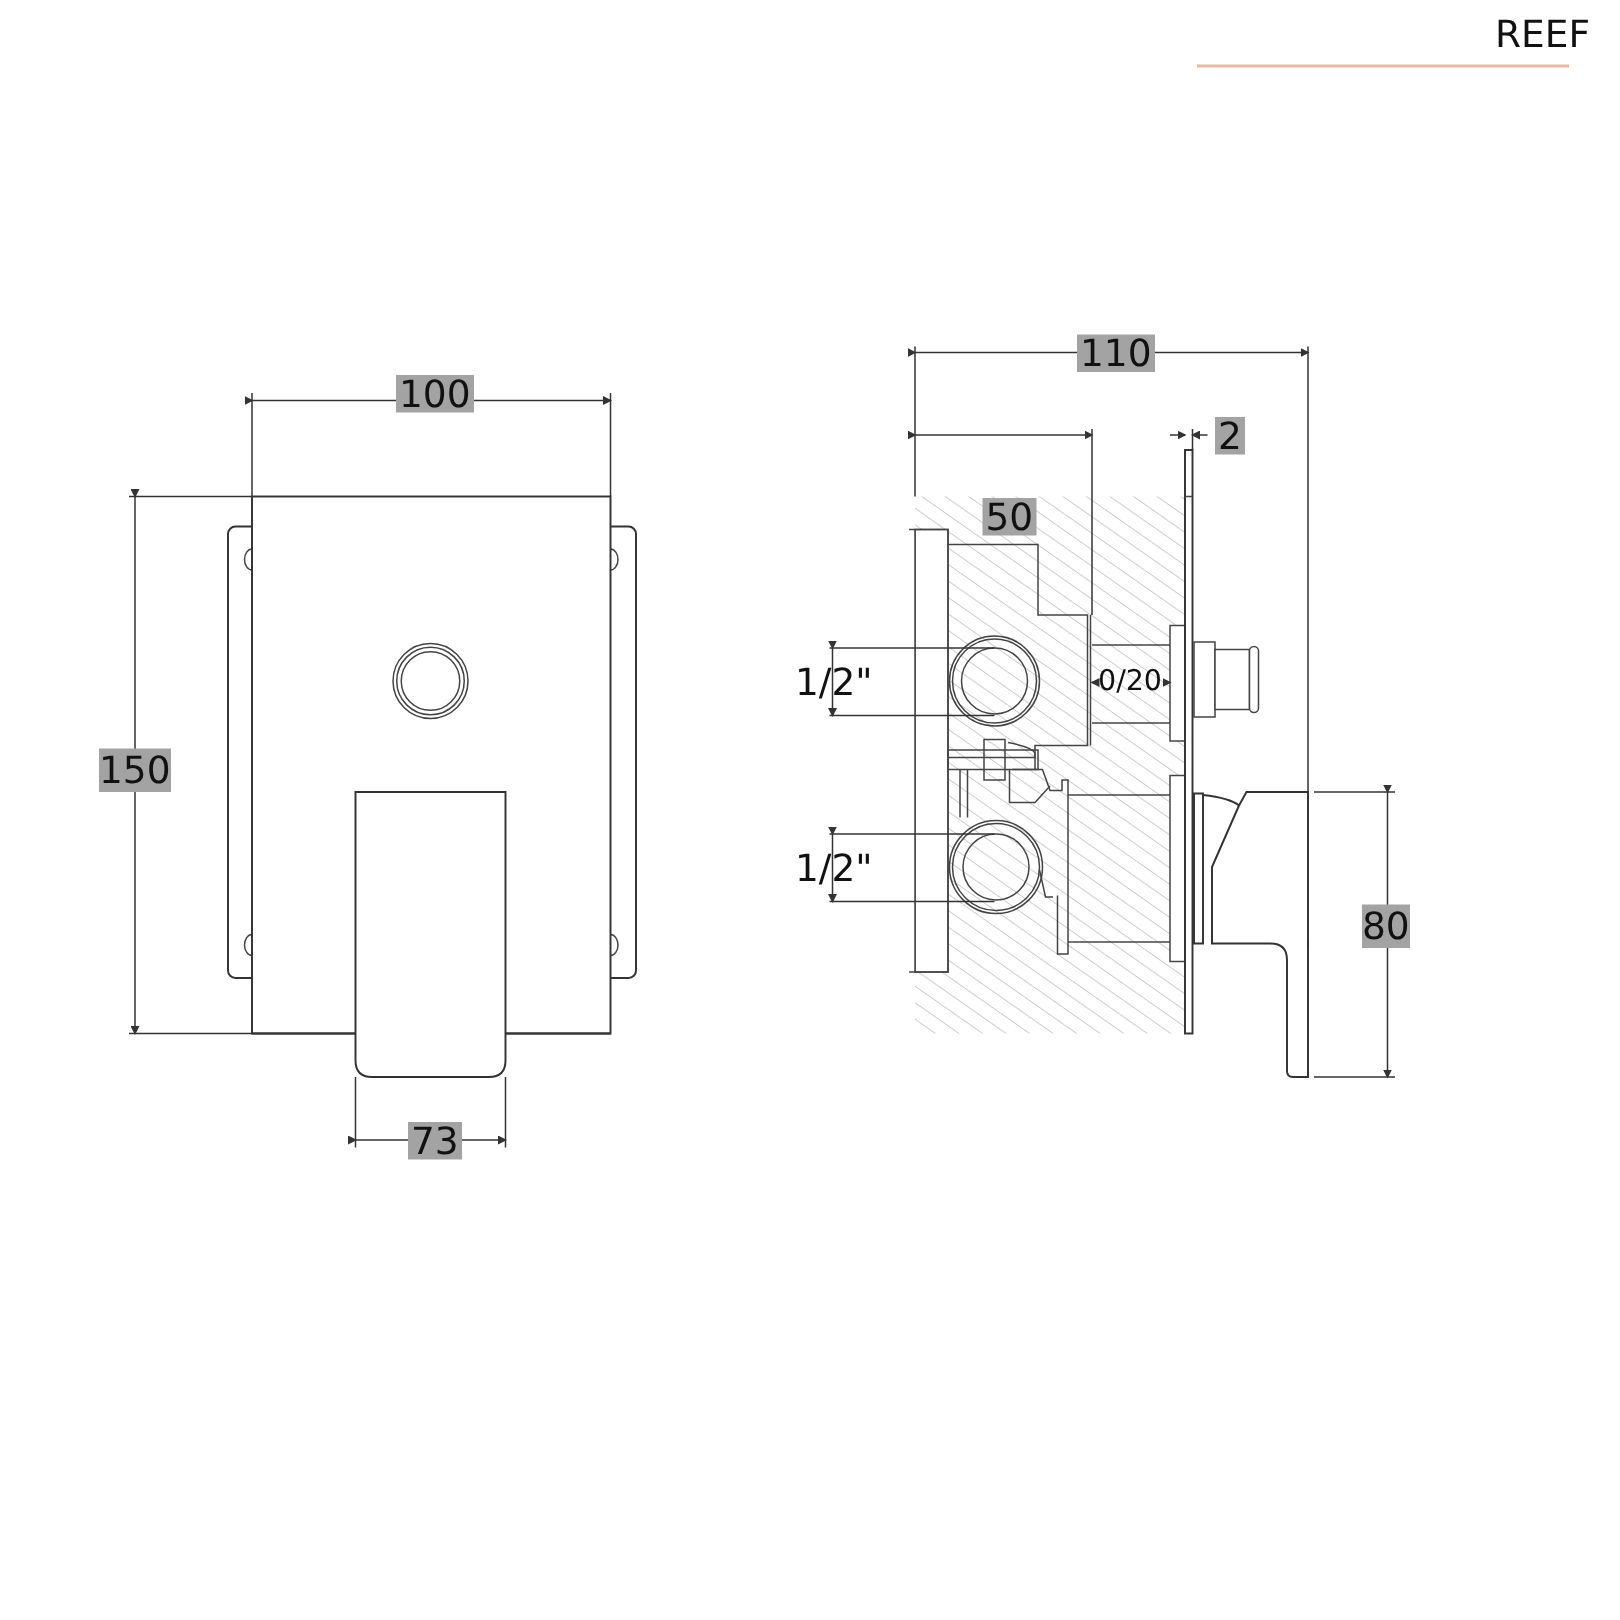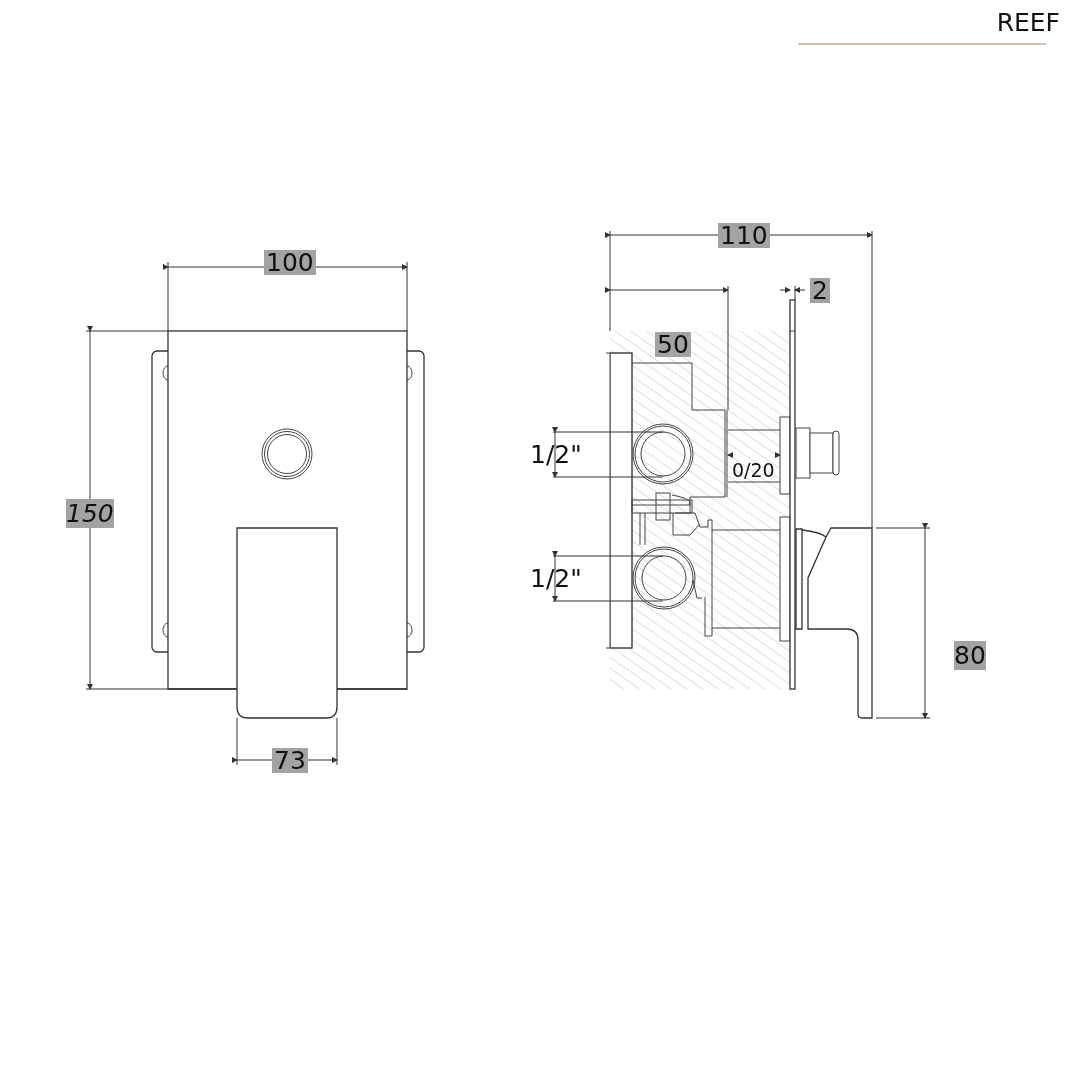--- a/index.html
+++ b/index.html
@@ -174,22 +174,22 @@
 
     <g>
       <line class="dim" x1="876" y1="528" x2="930" y2="528"></line>
       <line class="dim" x1="876" y1="718" x2="930" y2="718"></line>
       <line class="dim" x1="925" y1="528" x2="925" y2="718" marker-start="url(#arr)" marker-end="url(#arr)"></line>
     </g>
   </g>
 </svg>
 
 <div class="lbl lbl-lg" style="left:264px; top:250px; padding:0 2px;">100</div>
-<div class="lbl lbl-lg" style="left:66px; top:499px; padding:2px 0;font-style:italic;">150</div>
+<div class="lbl lbl-lg" style="left:66px; top:499px; padding:2px 0;">150</div>
 <div class="lbl lbl-lg" style="left:272px; top:748px; padding:0 2px;">73</div>
 
 <div class="lbl lbl-lg" style="left:718px; top:223px; padding:0 2px;">110</div>
 <div class="lbl lbl-lg" style="left:655px; top:292px; padding:0 2px;margin-top:40px;">50</div>
 <div class="lbl lbl-lg" style="left:810px; top:278px; padding:0 2px;">2</div>
 <div class="lbl lbl-lg" style="left:530px; top:442px; background:transparent;">1/2"</div>
 <div class="lbl lbl-lg" style="left:530px; top:566px; background:transparent;">1/2"</div>
-<div class="lbl lbl-sm" style="left:732px; top:445px;margin-top:16px;">0/20</div>
-<div class="lbl lbl-lg" style="left:908px; top:641px; padding:2px 0;margin-left:46px;">80</div>
+<div class="lbl lbl-sm" style="left:732px; top:445px;">0/20</div>
+<div class="lbl lbl-lg" style="left:908px; top:603px; padding:2px 0;">80</div>
 
 </body></html>

